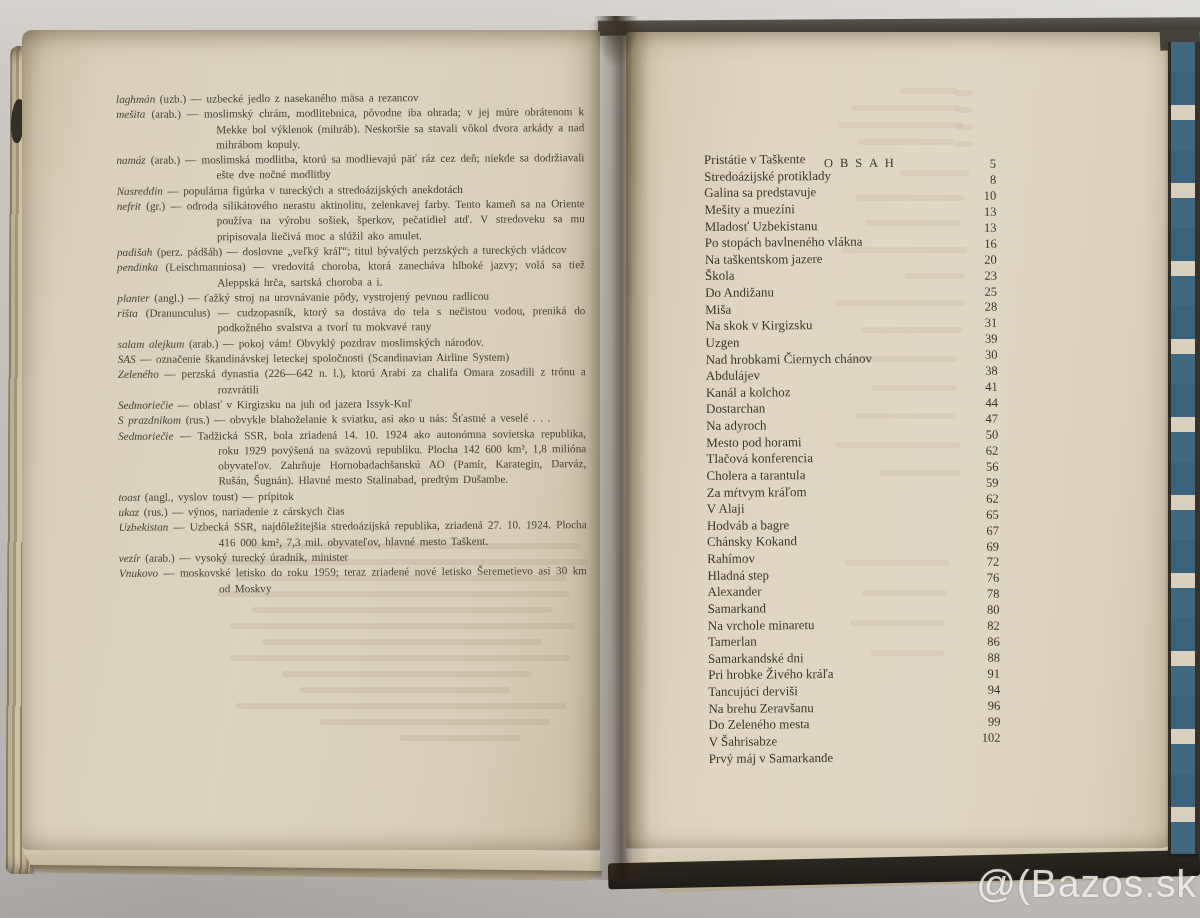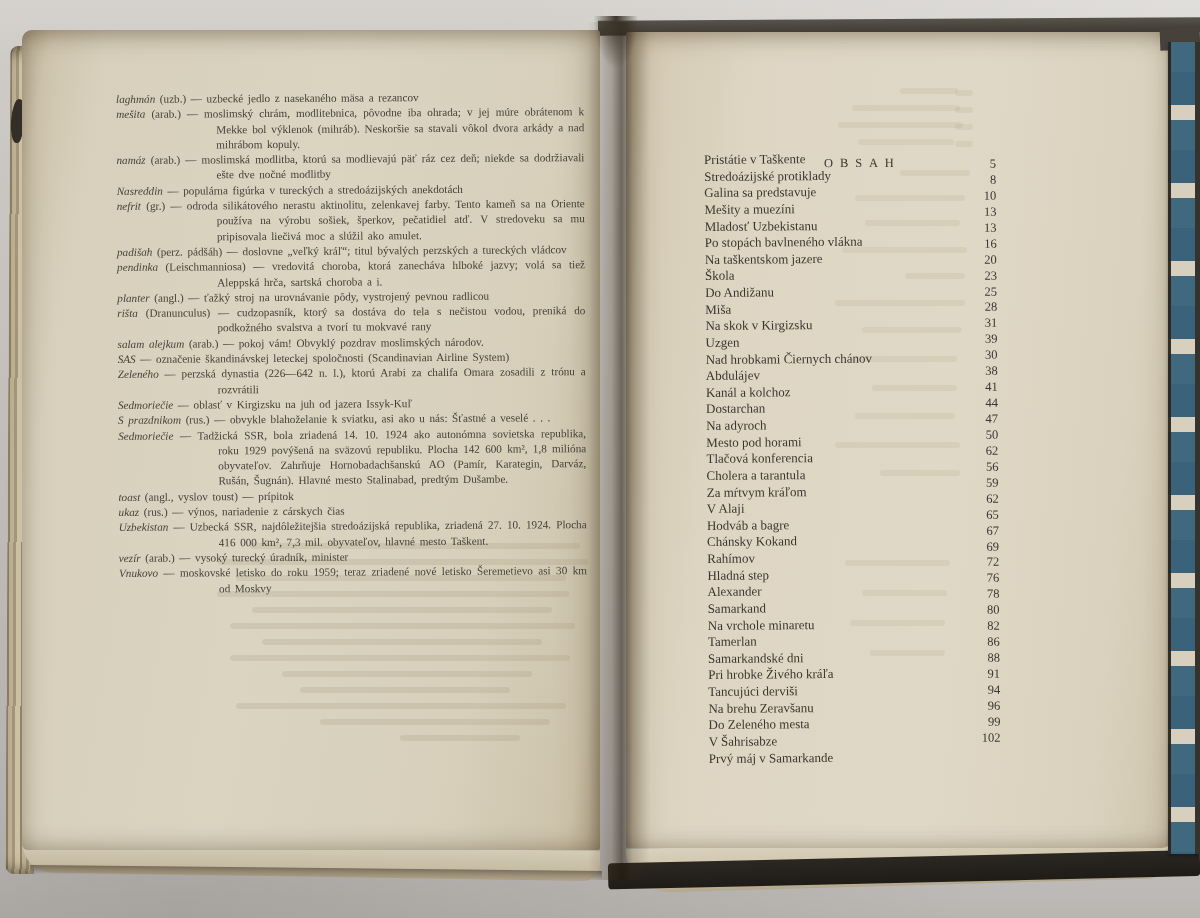--- a/index.html
+++ b/index.html
@@ -255,13 +255,14 @@
         <div>86</div>
         <div>88</div>
         <div>91</div>
         <div>94</div>
         <div>96</div>
         <div>99</div>
         <div>102</div>
       </div>
   </div>
 
+  <div class="watermark"><span>@(</span><span>Bazos.sk</span></div>
 </div>
 
 </body></html>

